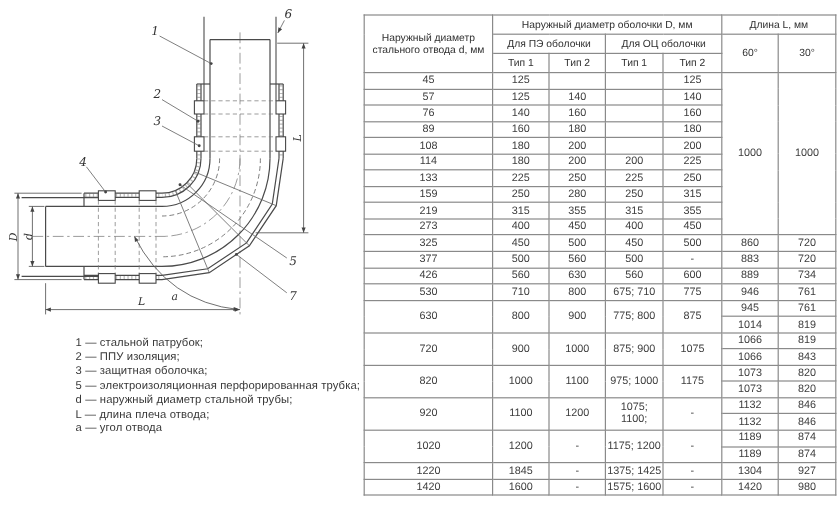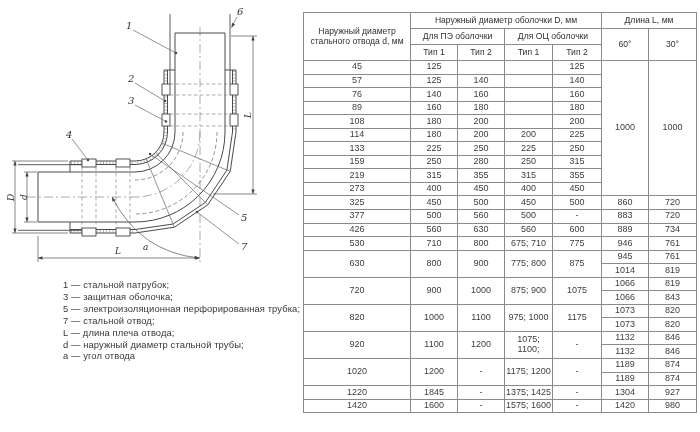--- a/index.html
+++ b/index.html
@@ -161,25 +161,25 @@
       <text class="lbl" x="128" y="82">2</text>
       <text class="lbl" x="128" y="104">3</text>
       <text class="lbl" x="66" y="138">4</text>
       <text class="lbl" x="241" y="221">5</text>
       <text class="lbl" x="241" y="250">7</text>
     </g>
   </svg>
 
   <div class="legend" id="legend">
       <div>1 — стальной патрубок;</div>
+      <div>2 — ППУ изоляция;</div>
       <div>3 — защитная оболочка;</div>
       <div>5 — электроизоляционная перфорированная трубка;</div>
-      <div>7 — стальной отвод;</div>
+      <div>d — наружный диаметр стальной трубы;</div>
       <div>L — длина плеча отвода;</div>
-      <div>d — наружный диаметр стальной трубы;</div>
       <div>a — угол отвода</div>
     </div>
 
   <div class="tbl-wrap">
     <table>
       <colgroup>
         <col style="width:107px">
           <col style="width:47px">
           <col style="width:47px">
         <col style="width:48px">

